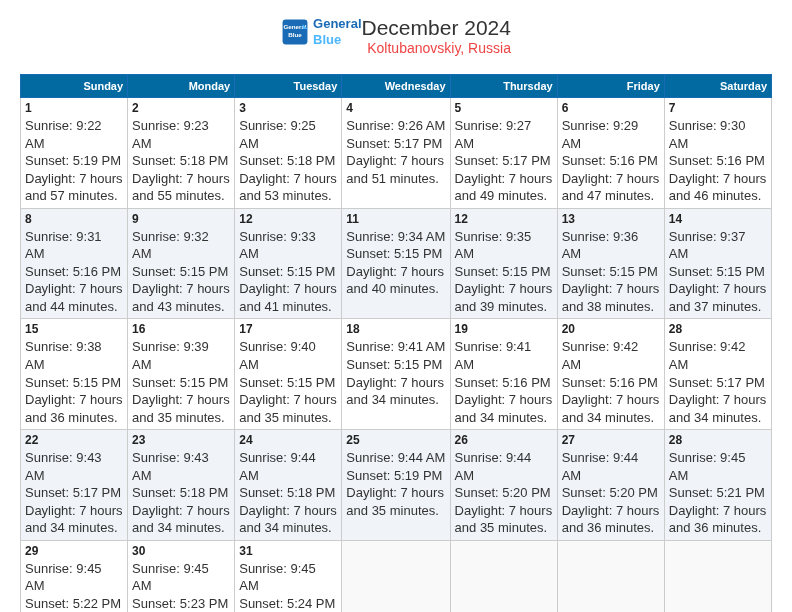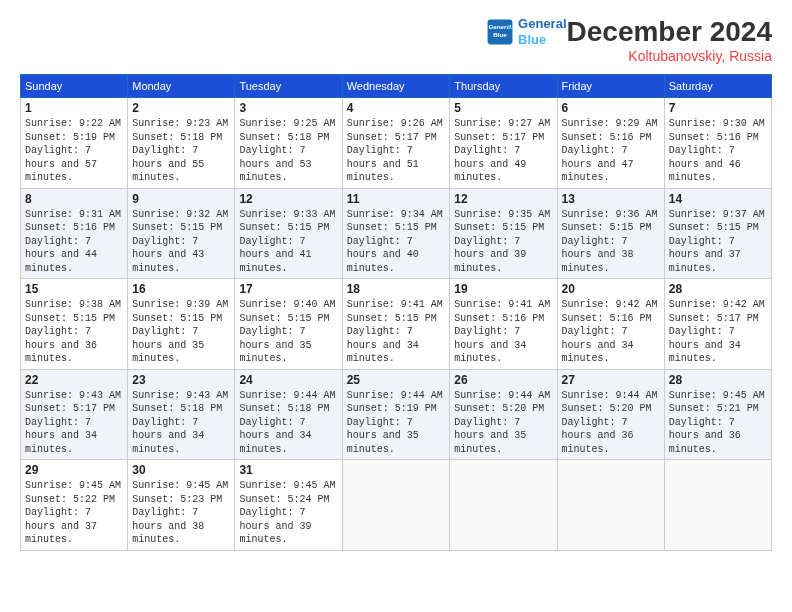--- a/index.html
+++ b/index.html
@@ -10,23 +10,23 @@
       height: 612px;
       overflow: hidden;
     }
     .page {
       width: 792px;
       height: 612px;
       padding: 16px 20px;
     }
     .header {
       display: flex;
-      justify-content: flex-end;
+      justify-content: center;
       align-items: flex-start;
-      margin-bottom: 10px;
+      margin-bottom: 18px;
     }
     .logo {
       display: flex;
       align-items: center;
       gap: 4px;
     }
     .logo-text {
       font-size: 13px;
       font-weight: bold;
       color: #333;
@@ -36,40 +36,40 @@
       color: #1a6bb5;
     }
     .logo-icon {
       width: 28px;
       height: 28px;
     }
     .title-block {
       text-align: right;
     }
     .month-title {
-      font-size: 28px;
+      font-size: 21px;
       color: #333;
-      font-weight: bold;
+      font-weight: normal;
     }
     .location {
       font-size: 14px;
       color: #ef4444;
     }
     .calendar {
       width: 100%;
       border-collapse: collapse;
       font-size: 10px;
     }
     .calendar th {
-      background: #1d4ed8;
+      background: #0369a1;
       color: #fff;
       padding: 5px 4px;
-      text-align: left;
+      text-align: right;
       font-size: 11px;
-      font-weight: normal;
+      font-weight: bold;
       border: 1px solid #1a6bb5;
     }
     .calendar td {
       border: 1px solid #ccc;
       vertical-align: top;
       padding: 3px 4px;
       width: 113px;
       height: 82px;
       background: #fff;
     }
@@ -78,23 +78,22 @@
     }
     .day-num {
       font-size: 12px;
       font-weight: bold;
       color: #222;
       display: block;
       margin-bottom: 2px;
     }
     .day-info {
       color: #333;
-      font-size: 10px;
+      font-size: 13px;
       line-height: 1.35;
-      font-family: Liberation Mono, monospace;
     }
     .empty-cell {
       background: #f9f9f9 !important;
     }
   </style>
 </head>
 <body>
 
 <div class="page">
   <div class="header">

